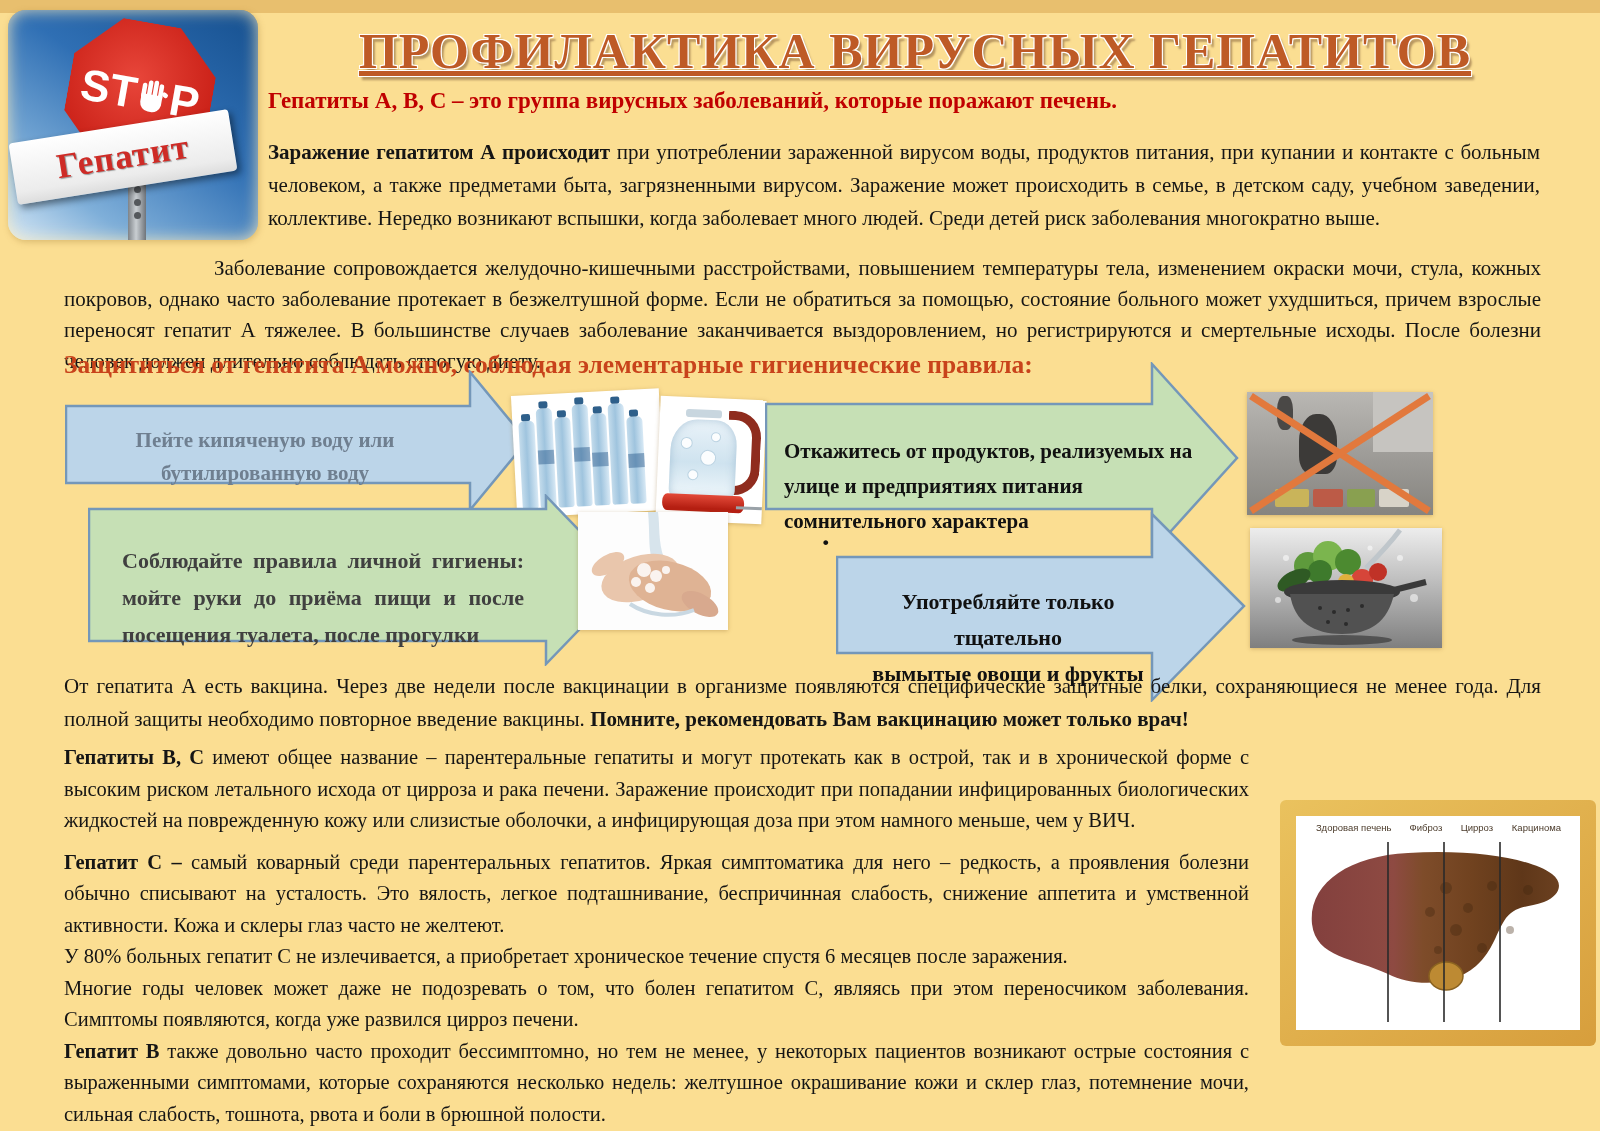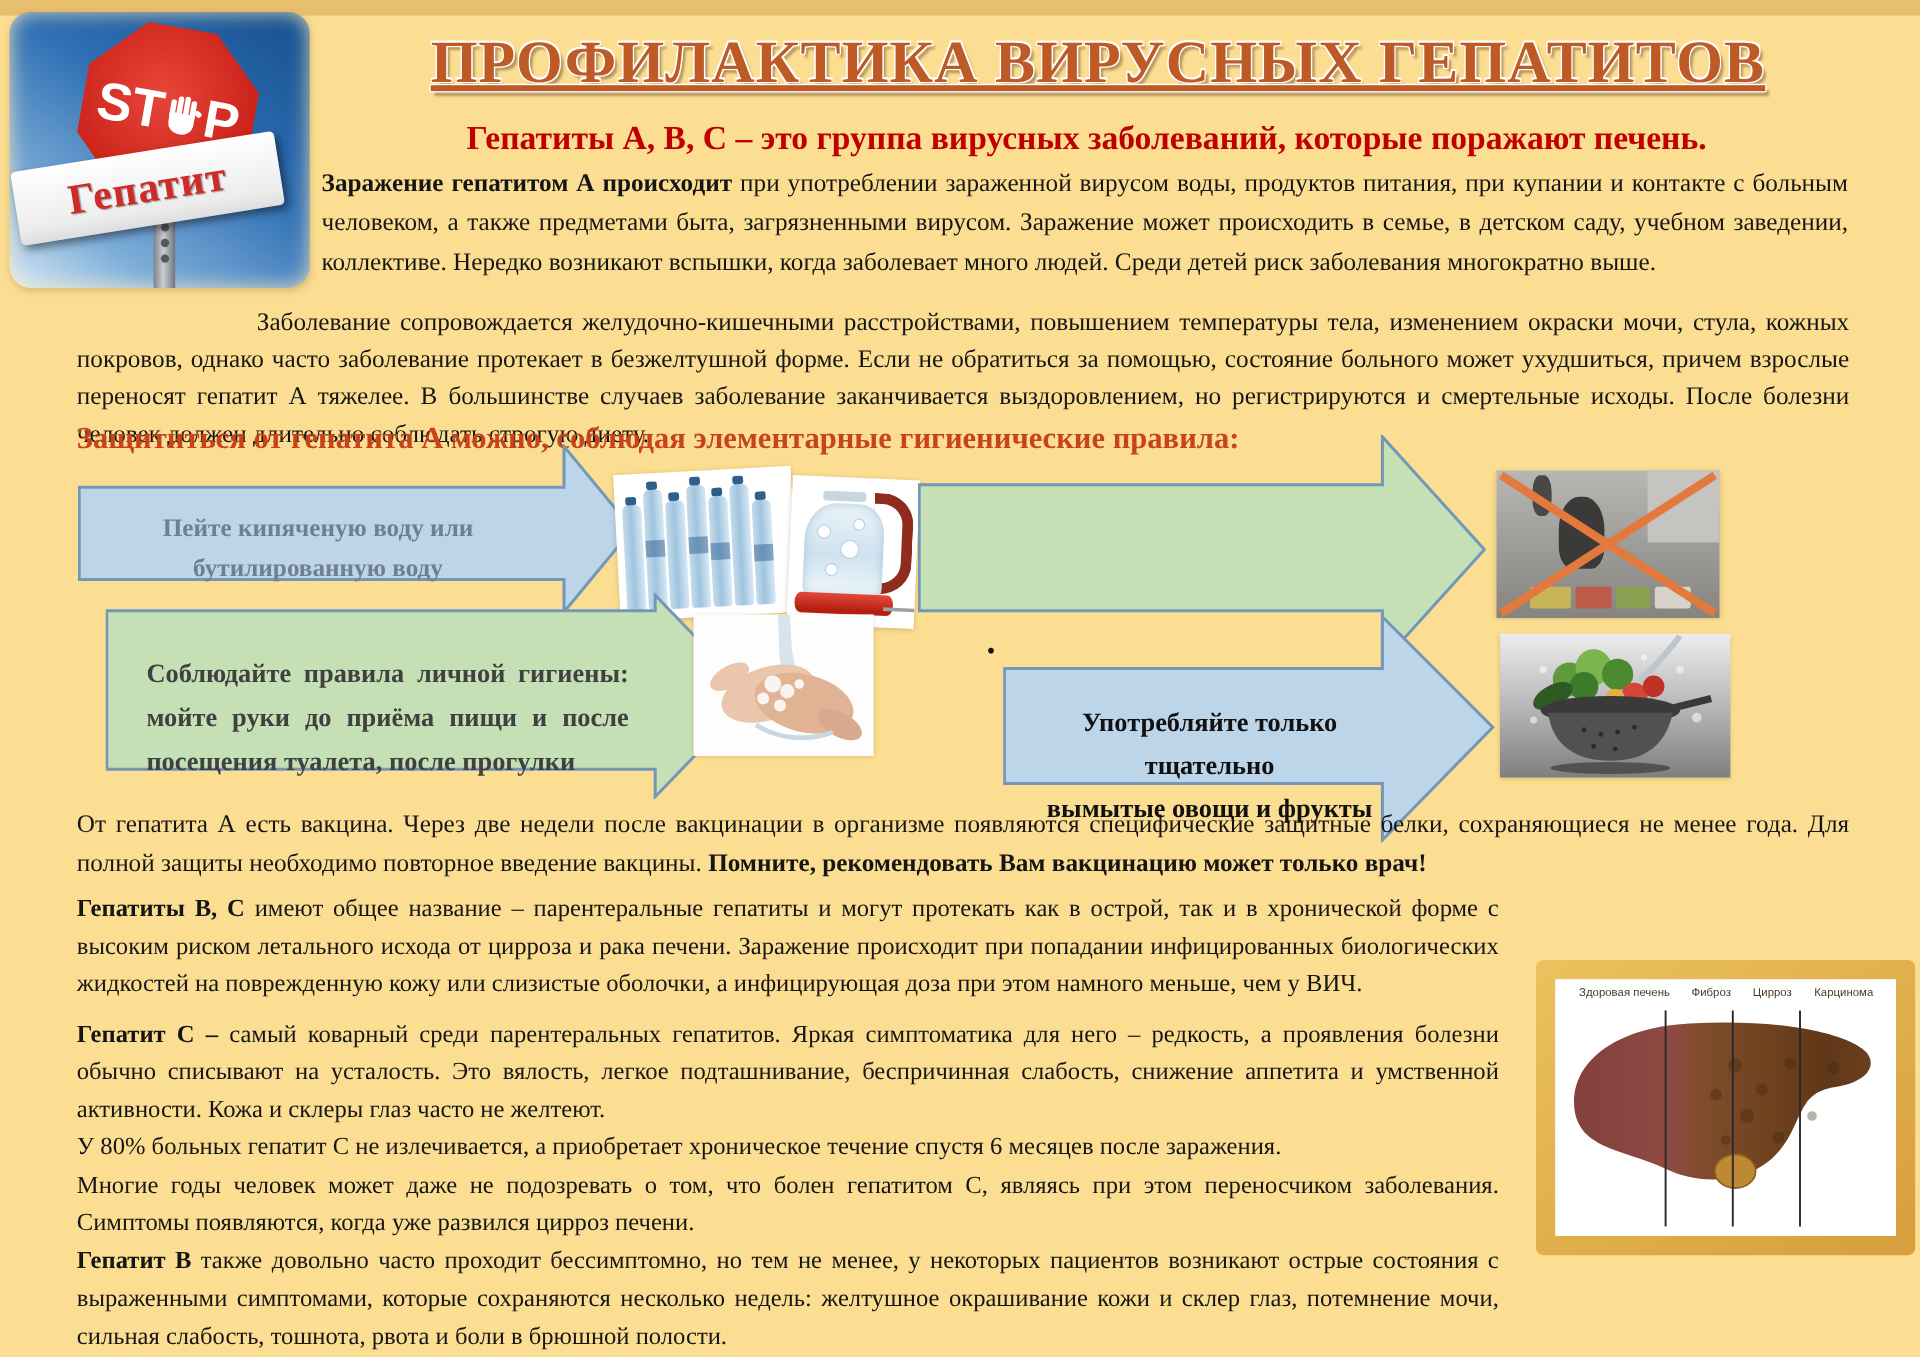--- a/index.html
+++ b/index.html
@@ -25,21 +25,21 @@
     border-radius:4px;box-shadow:3px 4px 7px rgba(0,0,0,.45);
     display:flex;align-items:center;justify-content:center;}
   .plate span{color:#CE2B26;font-weight:bold;font-size:35px;letter-spacing:1px;text-shadow:1px 1px 1px #9a9a9a;}
   .post{position:absolute;left:120px;top:170px;width:18px;height:60px;
     background:linear-gradient(90deg,#7E8388,#C9CED2 45%,#6F747A);}
   .post i{display:block;width:7px;height:7px;border-radius:50%;background:#54585C;margin:6px auto 0;}
   
   .title{position:absolute;left:275px;top:22px;width:1280px;text-align:center;
     font-size:50px;line-height:58px;font-weight:bold;letter-spacing:1px;color:#BE5A26;
     text-shadow:-1px -1px 0 #FFF, 1px -1px 0 #FFF, -1px 1px 0 #FFF, 1px 1px 0 #FFF, 3px 4px 2px rgba(125,90,55,.55);text-decoration:underline;}
-  .subtitle{position:absolute;left:268px;top:100px;width:1275px;font-size:28px;font-weight:bold;color:#C00000;text-align:center;}
+  .subtitle{position:absolute;left:268px;top:88px;width:1275px;font-size:23px;font-weight:bold;color:#C00000;}
   .p{font-size:21px;line-height:33px;text-align:justify;margin-top:12px;}
   .para1{position:absolute;left:268px;top:124px;width:1272px;}
   .para2{position:absolute;left:64px;top:241px;width:1477px;line-height:31px;text-indent:150px;}
   .rules-h{position:absolute;left:64px;top:350px;width:1300px;font-size:25.5px;font-weight:bold;color:#C8431B;}
   
   .arrow-svg{position:absolute;}
   .abox{position:absolute;font-weight:bold;font-size:21px;margin-top:28px;}
   .t-boil{left:85px;top:396px;width:360px;text-align:center;color:#6F7F90;line-height:33px;}
   .t-street{left:784px;top:406px;width:410px;color:#111;line-height:35px;text-align:left;}
   .t-hyg{left:122px;top:514px;width:402px;color:#404040;line-height:37px;font-size:22px;}
@@ -148,20 +148,25 @@
       <i style="left:40px;top:12px;width:8px;height:8px;"></i>
     </div>
     <div class="klid"></div>
     <div class="kbase"></div>
     <div class="kcable"></div>
   </div>
 
   <svg class="arrow-svg" style="left:765px;top:362px;" width="475" height="192" viewBox="0 0 475 192">
     <polygon points="1,42 387,42 387,2 472,96 387,190 387,147 1,147" fill="#C6E0B5" stroke="#7497B9" stroke-width="2.5"></polygon>
   </svg>
+  <div class="abox t-street">
+    <div>Откажитесь от продуктов, реализуемых на</div>
+    <div>улице и предприятиях питания</div>
+    <div>сомнительного характера</div>
+  </div>
 
   <div class="card vendor">
     <div class="wall"></div>
     <div class="fig2"></div>
     <div class="fig"></div>
     <div class="crate" style="left:28px;width:34px;background:#C9B45A;"></div>
     <div class="crate" style="left:66px;width:30px;background:#BC5B47;"></div>
     <div class="crate" style="left:100px;width:28px;background:#89A050;"></div>
     <div class="crate" style="left:132px;width:30px;background:#D8D3C8;"></div>
     <svg width="186" height="123" viewBox="0 0 186 123" style="position:absolute;left:0;top:0;">

